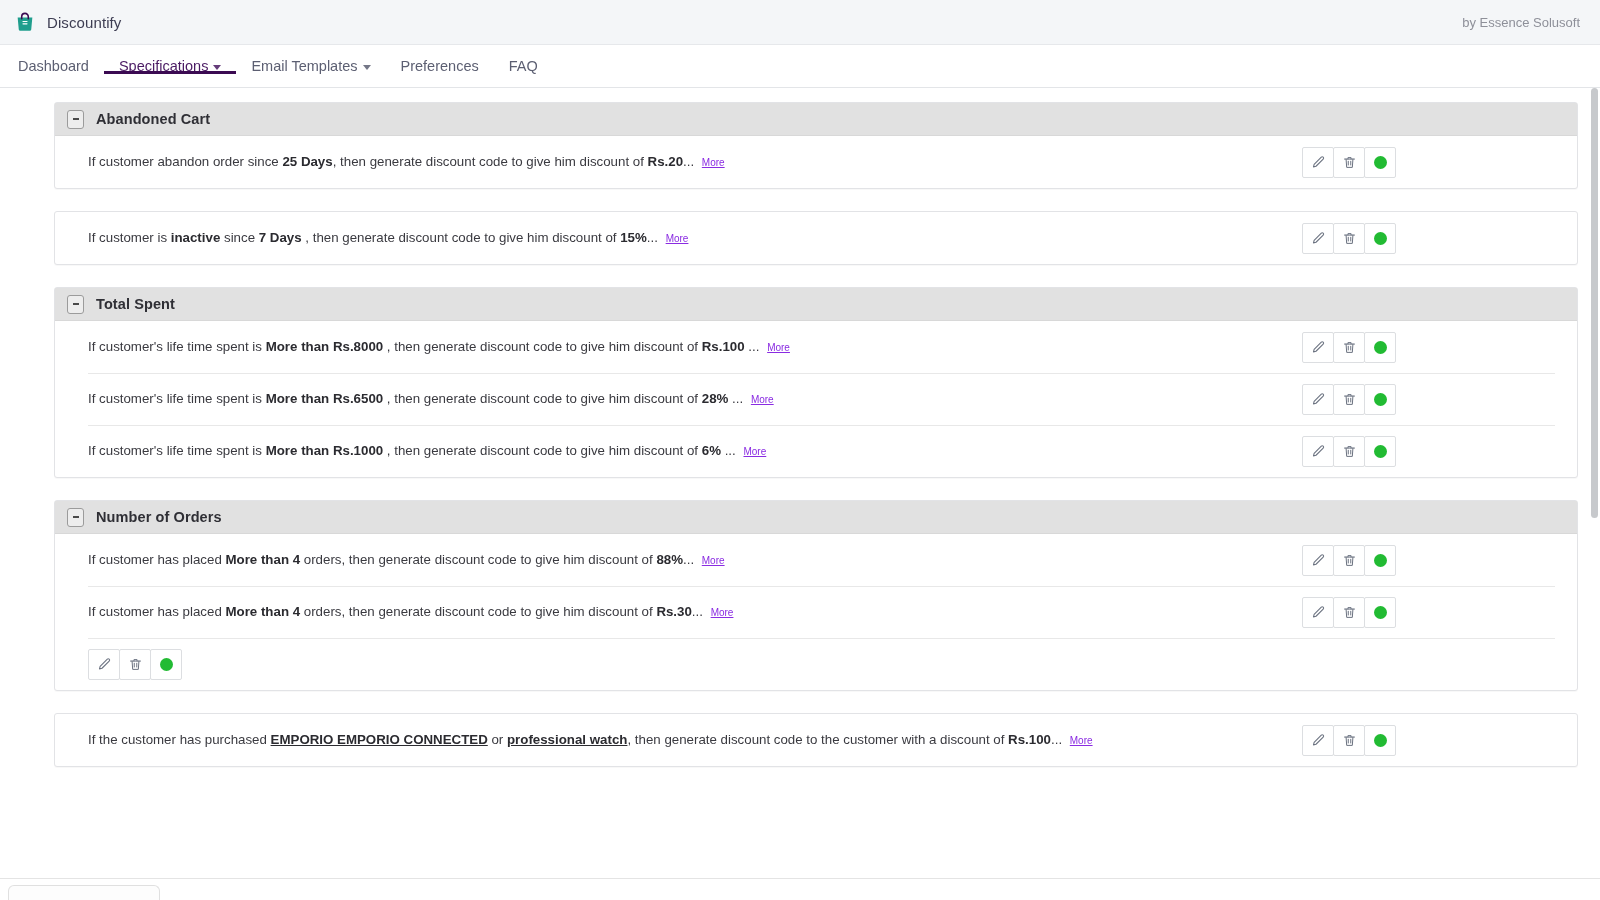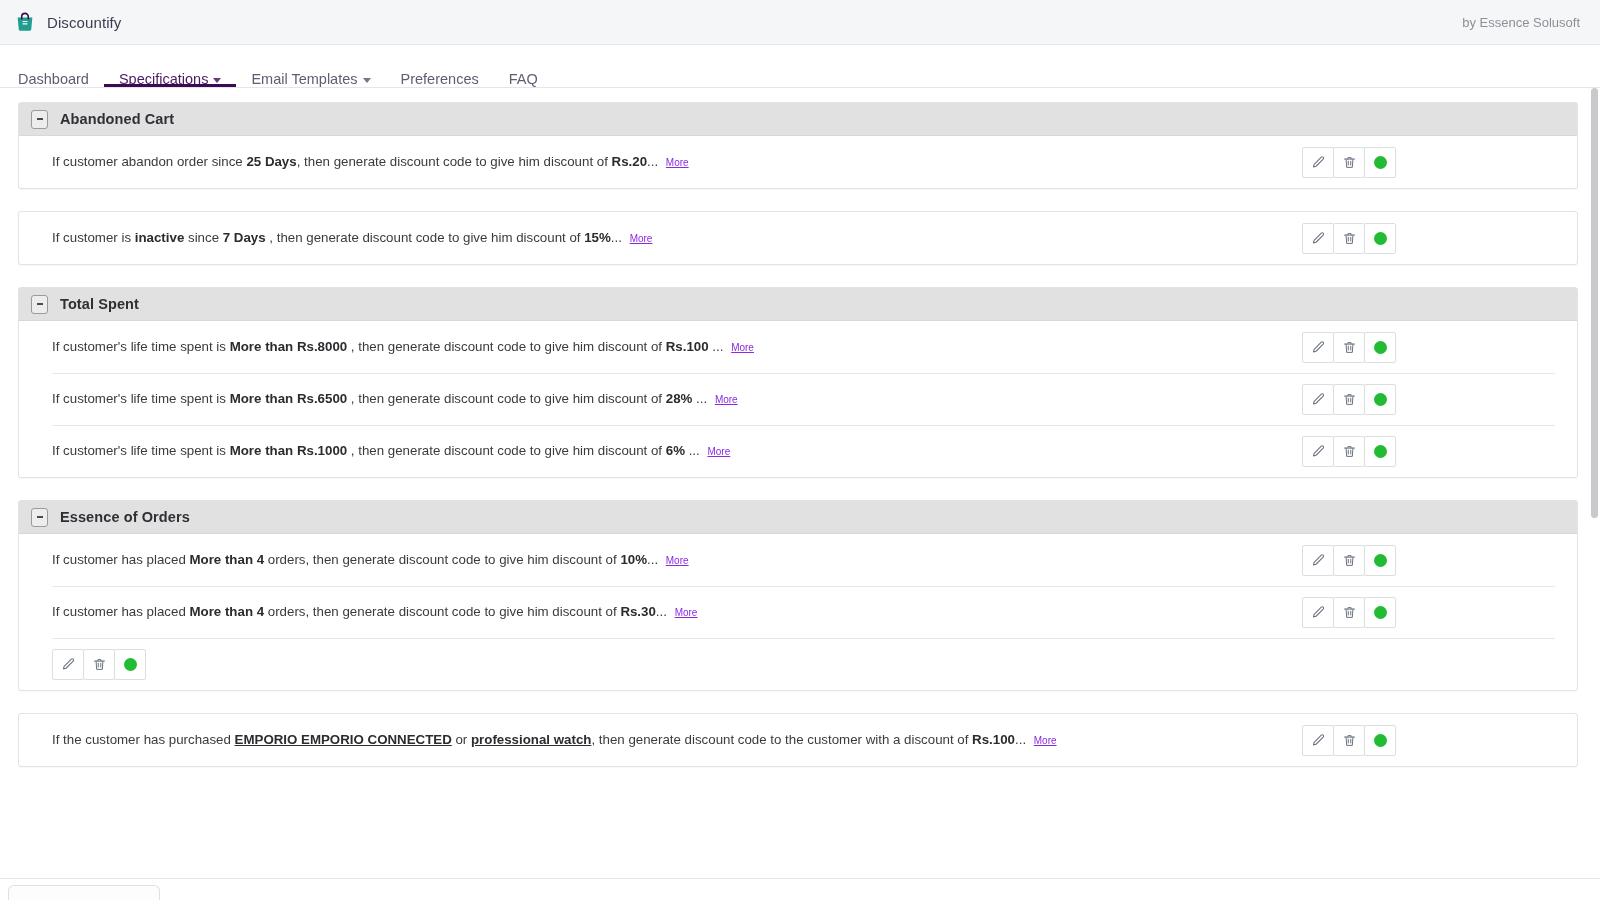--- a/index.html
+++ b/index.html
@@ -41,21 +41,21 @@
     color: #8e9099;
     white-space: nowrap;
   }
 
   
   .navbar {
     height: 43px;
     background: #ffffff;
     border-bottom: 1px solid #e3e5e8;
     display: flex;
-    align-items: flex-end;
+    align-items: center;
     padding-left: 18px;
     gap: 0;
   }
   .nav-item {
     display: flex;
     align-items: center;
     gap: 3px;
     padding: 0 15px;
     font-size: 14.5px;
     color: #5c5f72;
@@ -82,20 +82,21 @@
     margin-left: 2px;
     opacity: .85;
   }
 
   
   .page {
     position: relative;
     height: 812px;
     overflow: hidden;
     padding: 14px 22px 0 18px;
+    margin-left: 36px;
   }
 
   .card {
     background: #ffffff;
     border: 1px solid #e2e3e6;
     border-radius: 3px;
     margin-bottom: 22px;
     box-shadow: 0 1px 1px rgba(0,0,0,0.03);
   }
   .card-header {
@@ -421,25 +422,25 @@
               </button>
             </div>
           </div>
         </div>
       </div>
       <div class="card">
         <div class="card-header">
           <div class="collapse-box">
             <i></i>
           </div>
-          <div class="card-title">Essence of Orders</div>
+          <div class="card-title">Number of Orders</div>
         </div>
         <div class="card-body">
           <div class="rule-row">
-            <div class="rule-text"><span>If customer has placed </span><b>More than 4</b><span> orders, then generate discount code to give him discount of  </span><b>10%</b><span>... </span><a class="more-link">More</a></div>
+            <div class="rule-text"><span>If customer has placed </span><b>More than 4</b><span> orders, then generate discount code to give him discount of  </span><b>88%</b><span>... </span><a class="more-link">More</a></div>
             <div class="actions">
               <button class="act-btn">
                 <span>
                   <svg width="15" height="15" viewBox="0 0 24 24" fill="none" stroke="#6b7280" stroke-width="1.7" stroke-linecap="round" stroke-linejoin="round">
                     <path d="M16.5 3.5a2.12 2.12 0 0 1 3 3L8 18l-4 1 1-4 11.5-11.5z"></path>
                   </svg>
                 </span>
               </button>
               <button class="act-btn">
                 <span>

